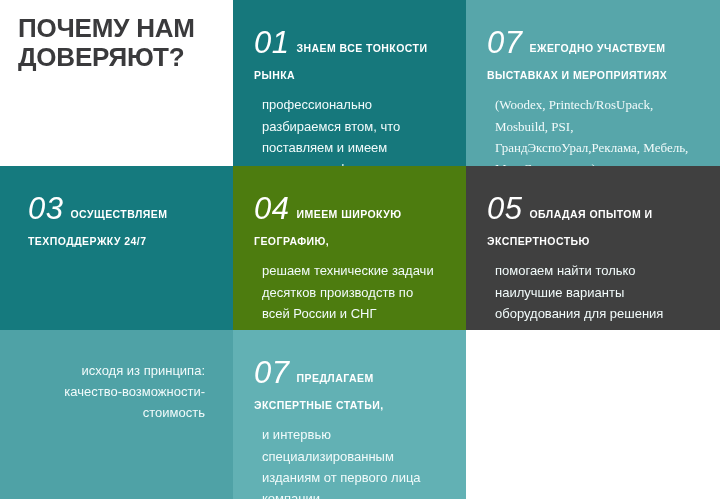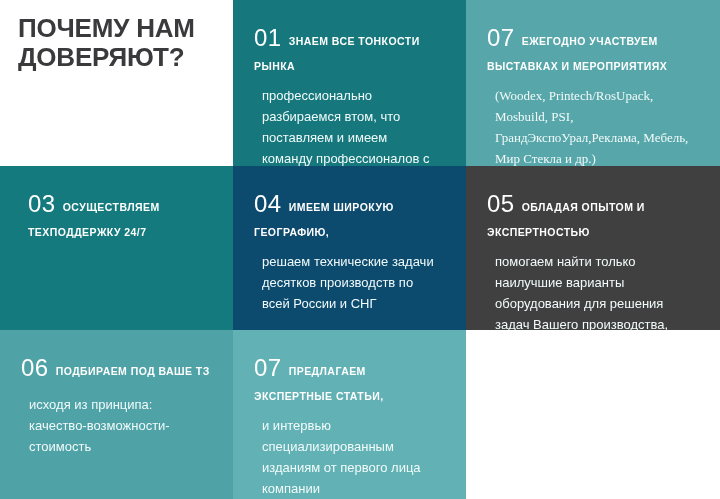--- a/index.html
+++ b/index.html
@@ -53,36 +53,37 @@
   
   .card {
     padding: 22px 20px 12px 21px;
     color: #ffffff;
     box-sizing: border-box;
     height: 100%;
   }
   .card.c01 { background: #16787c; }
   .card.c02 { background: #57a6aa; }
   .card.c03 { background: #157a7e; padding-left: 28px; }
-  .card.c04 { background: #0c4a6e; }
+  .card.c04 { background: #4d7c0f; }
   .card.c05 { background: #404040; }
   .card.c06 { background: #4fa2a6; }
   .card.c07 { background: #62b1b4; }
 
   .card-head {
     margin: 0 0 10px 0;
     line-height: 1.33;
   }
   .card-num {
-    font-size: 24px;
+    font-size: 31px;
     font-weight: 400;
     letter-spacing: 0.5px;
     vertical-align: -1px;
     margin-right: 7px;
     color: #ffffff;
+    font-style: italic;
   }
   .card-heading {
     font-size: 10.5px;
     font-weight: 600;
     letter-spacing: 0.45px;
     text-transform: uppercase;
     color: #ffffff;
   }
   .card-body {
     margin: 8px;
@@ -90,21 +91,21 @@
     line-height: 1.62;
     color: #f2fbfb;
     max-width: 100%;
   }
 
   .card.c01 .card-body { max-width: 196px; }
   .card.c02 .card-body { max-width: 214px; font-family: Liberation Serif, serif; }
   .card.c03 .card-body { max-width: 200px; }
   .card.c04 .card-body { max-width: 195px; }
   .card.c05 .card-body { max-width: 214px; }
-  .card.c06 .card-body { max-width: 205px; }
+  .card.c06 .card-body { max-width: 205px; text-align: right; }
   .card.c07 .card-body { max-width: 202px; }
 
   
   .card-link {
     display: flex;
     align-items: center;
     gap: 21px;
     margin-top: 14px;
     text-decoration: none;
     cursor: pointer;
@@ -193,23 +194,20 @@
     <div class="card c05">
       <p class="card-head">
         <span class="card-num">05</span><span class="card-heading">ОБЛАДАЯ ОПЫТОМ И ЭКСПЕРТНОСТЬЮ</span>
       </p>
       <p class="card-body">помогаем найти только наилучшие варианты оборудования для решения задач Вашего производства, минимизируя расходы</p>
     </div>
   </div>
 
   <div class="cell">
     <div class="card c06">
-      <p class="card-head">
-        <span class="card-num">06</span><span class="card-heading">ПОДБИРАЕМ ПОД ВАШЕ ТЗ</span>
-      </p>
       <p class="card-body">исходя из принципа: качество-возможности-стоимость</p>
     </div>
   </div>
 
   <div class="cell">
     <div class="card c07">
       <p class="card-head">
         <span class="card-num">07</span><span class="card-heading">ПРЕДЛАГАЕМ ЭКСПЕРТНЫЕ СТАТЬИ,</span>
       </p>
       <p class="card-body">и интервью специализированным изданиям от первого лица компании</p>

